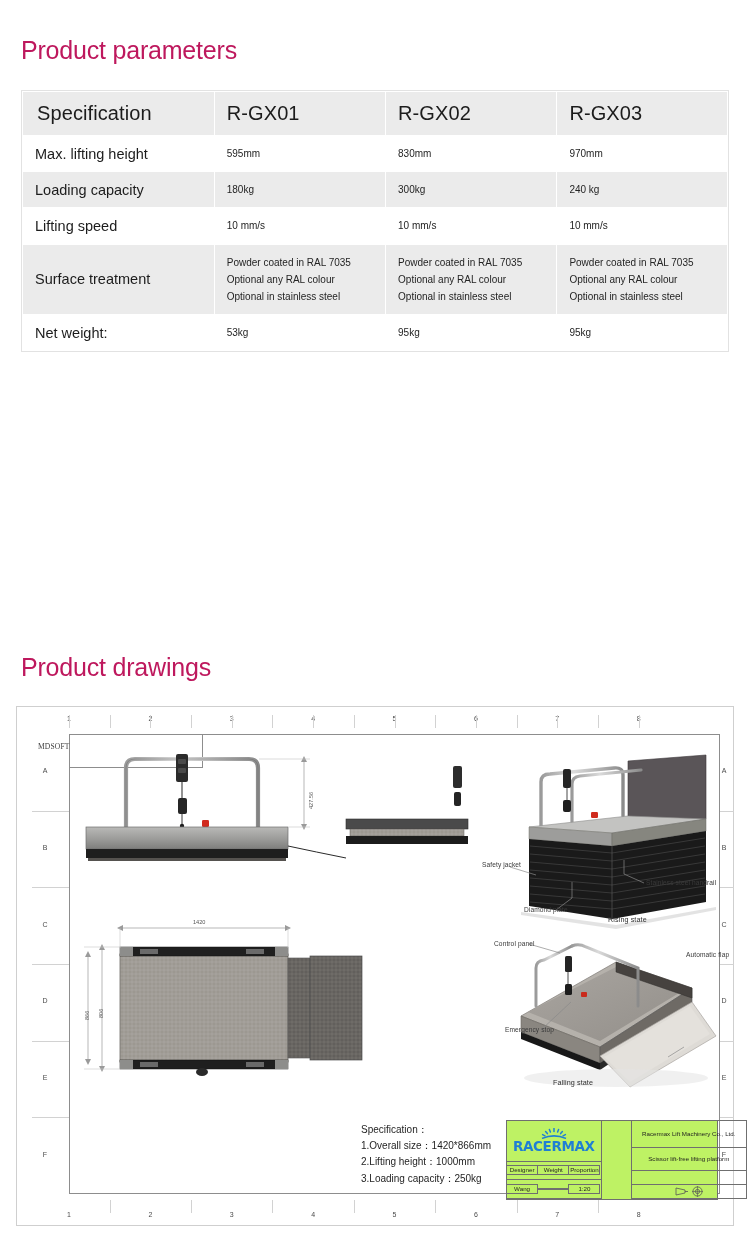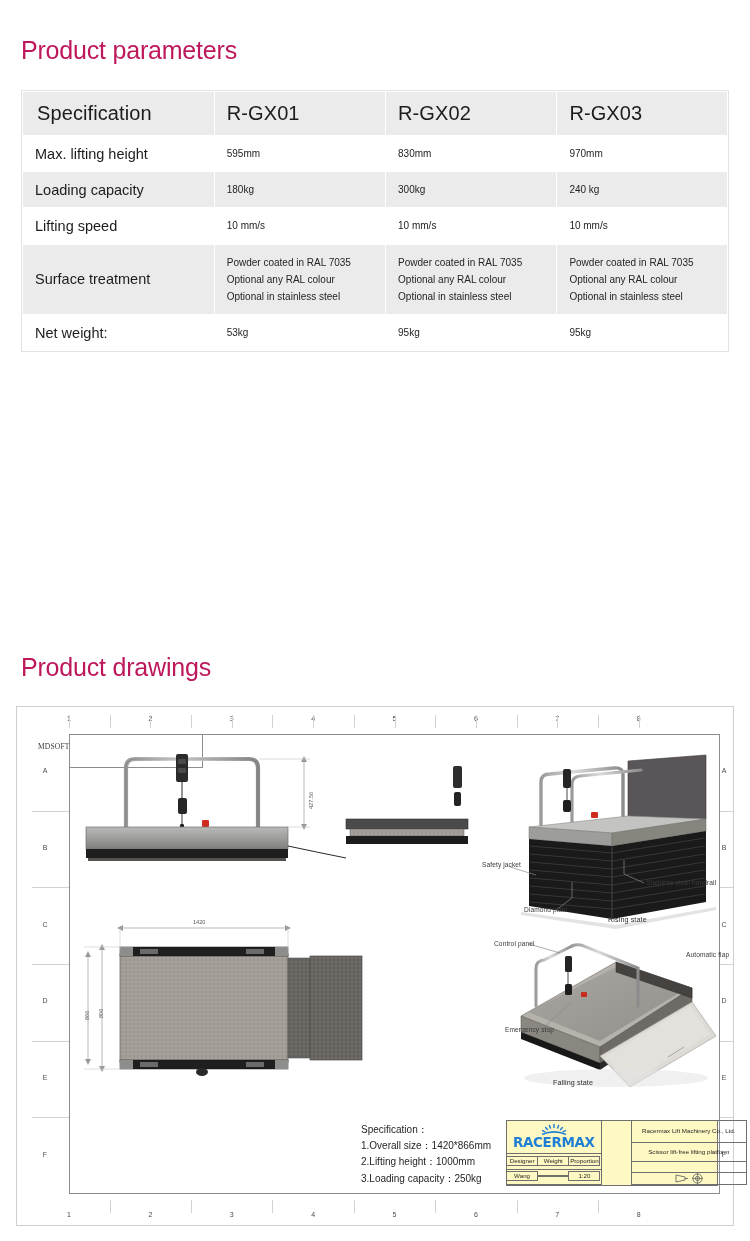--- a/index.html
+++ b/index.html
@@ -141,23 +141,23 @@
     font-size: 10px;
     line-height: 1.62;
     color: #1f1f1f;
     white-space: nowrap;
   }
 
   
   .titleblock {
     position: absolute;
     left: 490px; top: 414px;
-    width: 212px; height: 66px;
+    width: 212px; height: 80px;
     border: 1px solid #6f6f6f;
-    background: #fef9c3;
+    background: #bef264;
     display: grid;
     grid-template-columns: 45% 55%;
     gap: 30px;
   }
   .tb-left { display: grid; grid-template-rows: 52% 24% 24%; }
   .tb-right { display: grid; grid-template-rows: 34% 30% 18% 18%; }
   .tb-cell {
     border: 1px solid #6f6f6f;
     margin: -1px 0 0 -1px;
     display: flex; align-items: center; justify-content: center;

